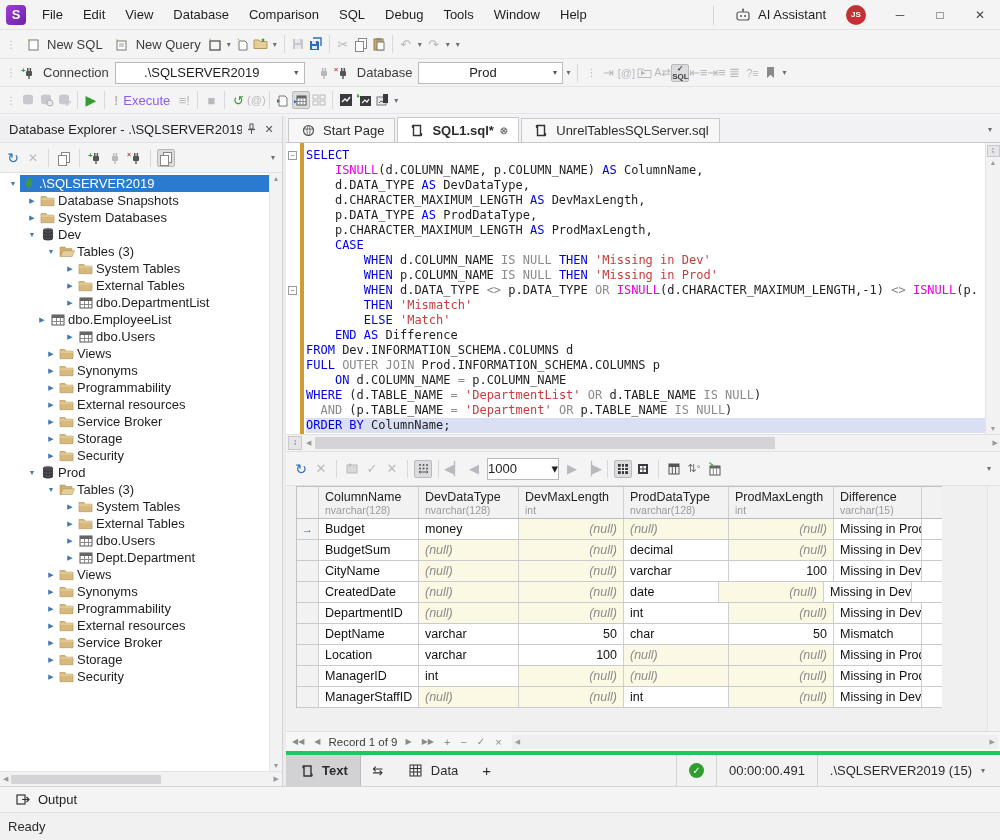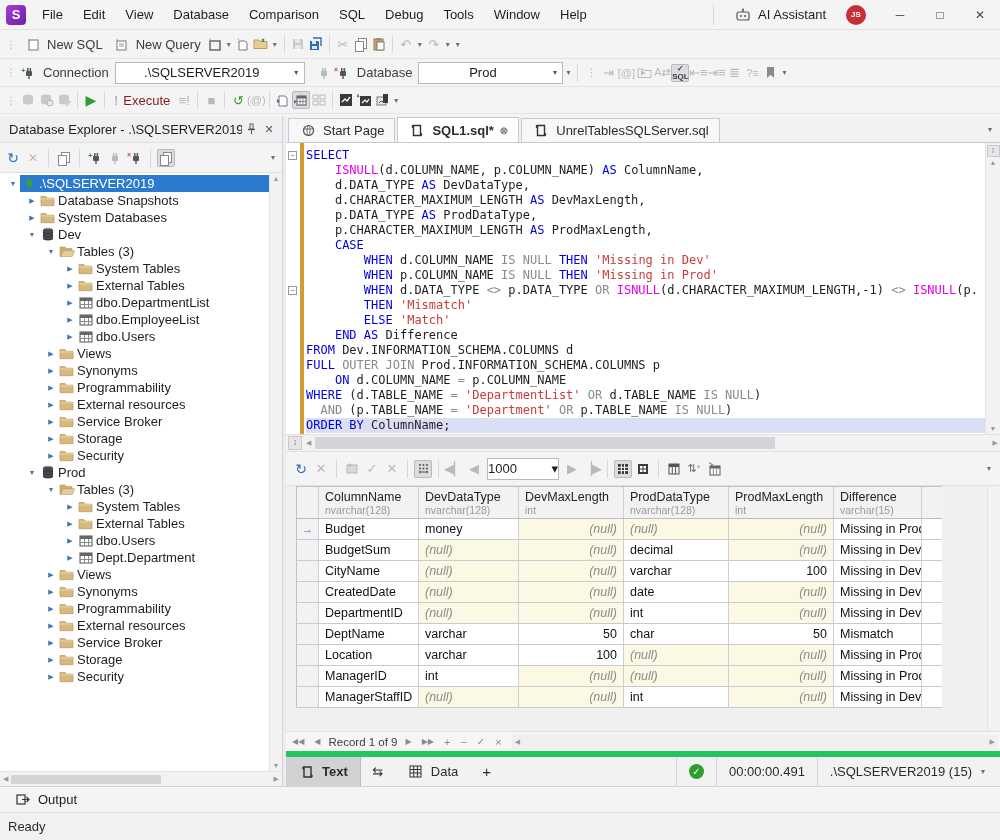--- a/index.html
+++ b/index.html
@@ -28,21 +28,21 @@
   .ic.dis { color:#b9b9bd; }
   .ic.green { color:#2f9e2f; }
   .ic.blue { color:#2d6fb5; }
   .dd { color:#6e6e72; font-size:8px; padding:0 3px; }
   .tsep { width:1px; height:18px; background:#d8d8db; margin:0 4px; }
   .combo { display:flex; align-items:center; background:#fff; border:1px solid #b9b9bd; height:22px; }
   .combo .cval { flex:1; text-align:center; padding:0 6px; white-space:nowrap; }
   .combo .carr { width:16px; text-align:center; color:#555; font-size:8px; border-left:1px solid transparent; }
   .active-box { background:#dcdcdf; border:1px solid #b9b9bd; border-radius:2px; }
   .lbl { color:#3c3c3e; padding:0 6px;text-align:center; }
-  .dim-lbl { color:#7f1d1d; }
+  .dim-lbl { color:#8b5cf6; }
   .sqlchk { font-size:8px; font-weight:bold; color:#3c3c3e; line-height:1; text-align:center; }
   .bang { color:#b9b9bd; font-weight:bold; }
 
   
   .main { position:absolute; top:116px; left:0; right:0; bottom:54px; display:flex; }
   .vsplit { width:3px; background:#ececef; }
 
   
   .explorer { width:283px; display:flex; flex-direction:column; background:#f4f4f5; border-right:1px solid #d4d4d8; }
   .exp-head { height:27px; display:flex; align-items:center; padding:0 4px 0 9px; background:#f0f0f2; border-bottom:1px solid #e0e0e3; }
@@ -104,21 +104,21 @@
   .g-cell { border-right:1px solid #cfcfd3; padding:0 6px; display:flex; align-items:center; font-size:12.5px; color:#111; overflow:hidden; white-space:nowrap; }
   .g-cell.num { justify-content:flex-end; }
   .g-cell.isnull { background:#fbf8e3; color:#8c8c8c; font-style:italic; }
   .grid-scroll { position:absolute; right:0; top:0; bottom:0; width:13px; background:#f2f2f3; border-left:1px solid #e4e4e7; }
 
   .recnav { height:20px; background:#f6f6f7; border-top:1px solid #e0e0e3; display:flex; align-items:center; font-size:11.5px; color:#3c3c3e; padding-left:4px; gap:6px; }
   .recnav .nic { font-size:8px; color:#8a8a8e; padding:0 2px; }
   .rec-hscroll { flex:1; height:14px; background:#efeff0; margin:0 2px; display:flex; align-items:center; padding:0 3px; justify-content:space-between; }
 
   
-  .btabs { height:35px; background:#f2f2f3; border-top:6px solid #22c55e; display:flex; align-items:stretch; }
+  .btabs { height:35px; background:#f2f2f3; border-top:4px solid #22c55e; display:flex; align-items:stretch; }
   .btab { display:flex; align-items:center; gap:6px; padding:0 12px; color:#2b2b2d; }
   .btab.active { background:#d2d2d4; border-right:1px solid #bcbcc0; font-weight:bold; }
   .bicon-btn { display:flex; align-items:center; padding:0 8px; }
   .bstat { margin-left:auto; display:flex; align-items:stretch; }
   .bstat .seg { display:flex; align-items:center; gap:6px; padding:0 12px; border-left:1px solid #d4d4d8; color:#2b2b2d; }
   .okdot { width:15px; height:15px; border-radius:50%; background:#2f9e2f; color:#fff; font-size:10px; display:flex; align-items:center; justify-content:center; }
 
   .outputbar { position:absolute; left:0; right:0; bottom:28px; height:26px; background:#f4f4f5; border-top:1px solid #d4d4d8; display:flex; align-items:center; padding-left:14px; gap:6px; }
   .statusbar { position:absolute; left:0; right:0; bottom:0; height:28px; background:#f1f1f2; border-top:1px solid #e0e0e3; display:flex; align-items:center; padding-left:8px; color:#2b2b2d; }
 </style>
@@ -542,21 +542,21 @@
                     <rect x="1" y="2" width="12" height="10" fill="#fff" stroke="#555"></rect>
                     <rect x="1" y="2" width="12" height="3" fill="#666"></rect>
                     <line x1="5.5" y1="5" x2="5.5" y2="12" stroke="#888"></line>
                     <line x1="9.5" y1="5" x2="9.5" y2="12" stroke="#888"></line>
                     <line x1="1" y1="8.5" x2="13" y2="8.5" stroke="#888"></line>
                   </svg>
                 </span>
                 <span class="tlabel">dbo.DepartmentList</span>
               </span>
             </div>
-            <div class="tree-row" style="padding-left: 63px;">
+            <div class="tree-row" style="padding-left: 35px;">
               <span class="chev">▶</span>
               <span class="selband">
                 <span class="ticon">
                   <svg width="14" height="14" viewBox="0 0 14 14">
                     <rect x="1" y="2" width="12" height="10" fill="#fff" stroke="#555"></rect>
                     <rect x="1" y="2" width="12" height="3" fill="#666"></rect>
                     <line x1="5.5" y1="5" x2="5.5" y2="12" stroke="#888"></line>
                     <line x1="9.5" y1="5" x2="9.5" y2="12" stroke="#888"></line>
                     <line x1="1" y1="8.5" x2="13" y2="8.5" stroke="#888"></line>
                   </svg>
@@ -1030,21 +1030,21 @@
                 <div class="g-cell num isnull" style="width: 105px;">(null)</div>
                 <div class="g-cell" style="width: 105px;">varchar</div>
                 <div class="g-cell num" style="width: 105px;">100</div>
                 <div class="g-cell" style="width: 88px;">Missing in Dev</div>
               </div>
               <div class="grow">
                 <div class="g-marker"></div>
                 <div class="g-cell" style="width: 100px;">CreatedDate</div>
                 <div class="g-cell isnull" style="width: 100px;">(null)</div>
                 <div class="g-cell num isnull" style="width: 105px;">(null)</div>
-                <div class="g-cell" style="width: 105px;">date</div>
+                <div class="g-cell" style="width: 95px;">date</div>
                 <div class="g-cell num isnull" style="width: 105px;">(null)</div>
                 <div class="g-cell" style="width: 88px;">Missing in Dev</div>
               </div>
               <div class="grow">
                 <div class="g-marker"></div>
                 <div class="g-cell" style="width: 100px;">DepartmentID</div>
                 <div class="g-cell isnull" style="width: 100px;">(null)</div>
                 <div class="g-cell num isnull" style="width: 105px;">(null)</div>
                 <div class="g-cell" style="width: 105px;">int</div>
                 <div class="g-cell num isnull" style="width: 105px;">(null)</div>

